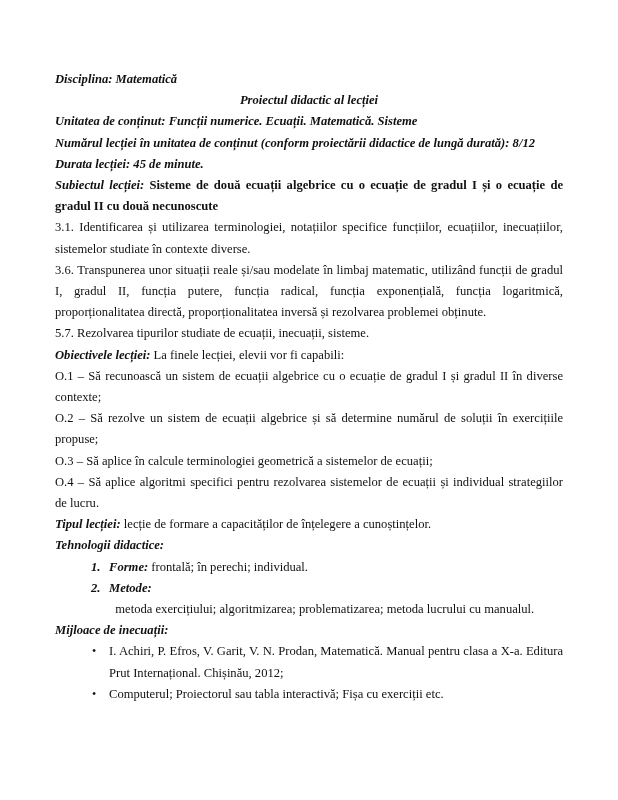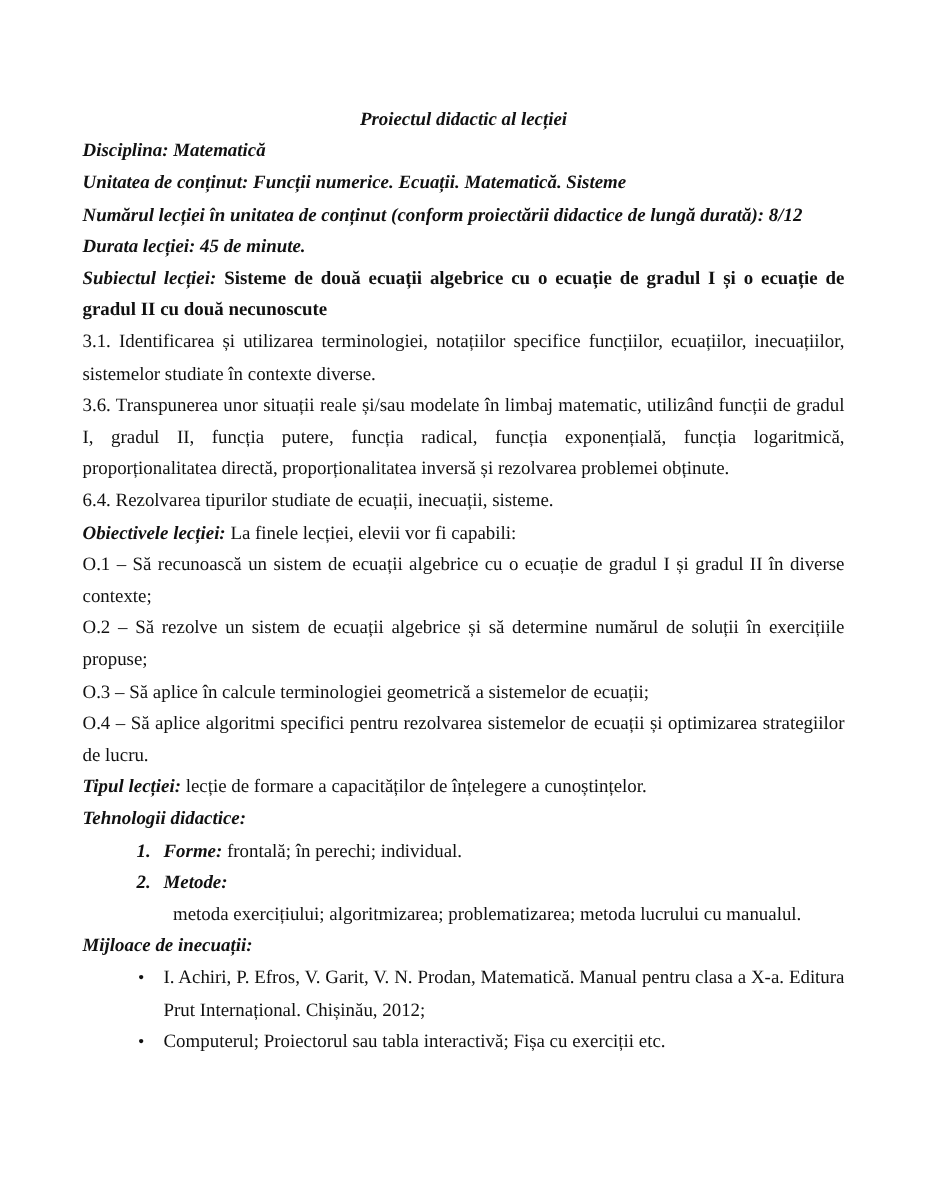--- a/index.html
+++ b/index.html
@@ -56,42 +56,42 @@
     .list.bullets li .marker {
       left: 37px;
       font-size: 12px;
     }
   </style>
 </head>
 <body>
 
 <div class="page">
 
+  <p class="line bi">Disciplina: Matematică</p>
+
   <p class="line title">Proiectul didactic al lecției</p>
-
-  <p class="line bi">Disciplina: Matematică</p>
   <p class="line bi">Unitatea de conținut: Funcții numerice. Ecuații. Matematică. Sisteme</p>
   <p class="line bi">Numărul lecției în unitatea de conținut (conform proiectării didactice de lungă durată): 8/12</p>
   <p class="line bi">Durata lecției: 45 de minute.</p>
 
   <p class="line">
     <span class="bi">Subiectul lecției:</span><span class="b"> Sisteme de două ecuații algebrice cu o ecuație de gradul I și o ecuație de gradul II cu două necunoscute</span>
   </p>
 
   <p class="line">3.1. Identificarea și utilizarea terminologiei, notațiilor specifice funcțiilor, ecuațiilor, inecuațiilor, sistemelor studiate în contexte diverse.</p>
   <p class="line">3.6. Transpunerea unor situații reale și/sau modelate în limbaj matematic, utilizând funcții de gradul I, gradul II, funcția putere, funcția radical, funcția exponențială, funcția logaritmică, proporționalitatea directă, proporționalitatea inversă și rezolvarea problemei obținute.</p>
-  <p class="line">6.4. Rezolvarea tipurilor studiate de ecuații, inecuații, sisteme.</p>
+  <p class="line">5.7. Rezolvarea tipurilor studiate de ecuații, inecuații, sisteme.</p>
 
   <p class="line">
     <span class="bi">Obiectivele lecției:</span><span> La finele lecției, elevii vor fi capabili:</span>
   </p>
   <p class="line i">O.1 – Să recunoască un sistem de ecuații algebrice cu o ecuație de gradul I și gradul II în diverse contexte;</p>
   <p class="line i">O.2 – Să rezolve un sistem de ecuații algebrice și să determine numărul de soluții în exercițiile propuse;</p>
   <p class="line i">O.3 – Să aplice în calcule terminologiei geometrică a sistemelor de ecuații;</p>
-  <p class="line i">O.4 – Să aplice algoritmi specifici pentru rezolvarea sistemelor de ecuații și optimizarea strategiilor de lucru.</p>
+  <p class="line i">O.4 – Să aplice algoritmi specifici pentru rezolvarea sistemelor de ecuații și individual strategiilor de lucru.</p>
 
   <p class="line">
     <span class="bi">Tipul lecției:</span><span> lecție de formare a capacităților de înțelegere a cunoștințelor.</span>
   </p>
 
   <p class="line bi">Tehnologii didactice:</p>
   <ul class="list numbered">
     <li>
       <span class="marker bi">1.</span><span class="bi">Forme:</span><span> frontală; în perechi; individual.</span>
     </li>

